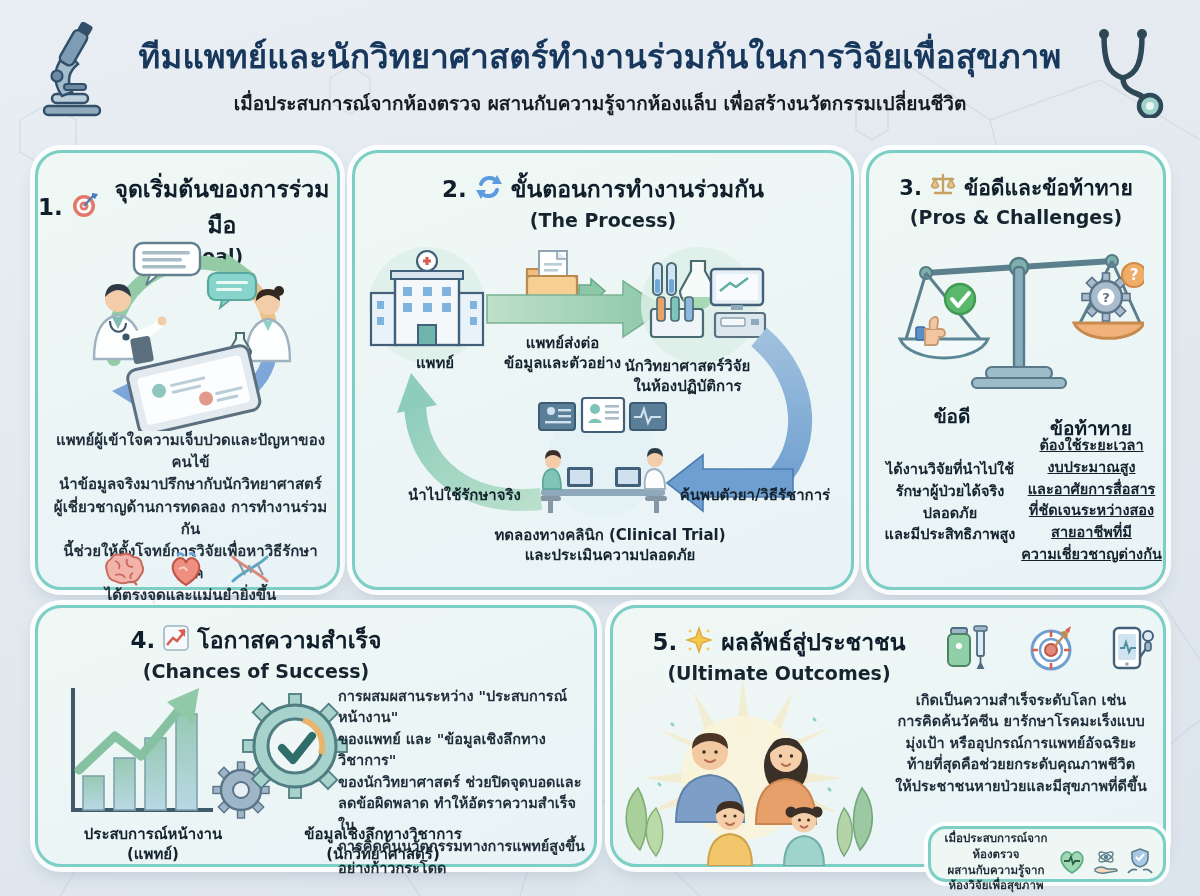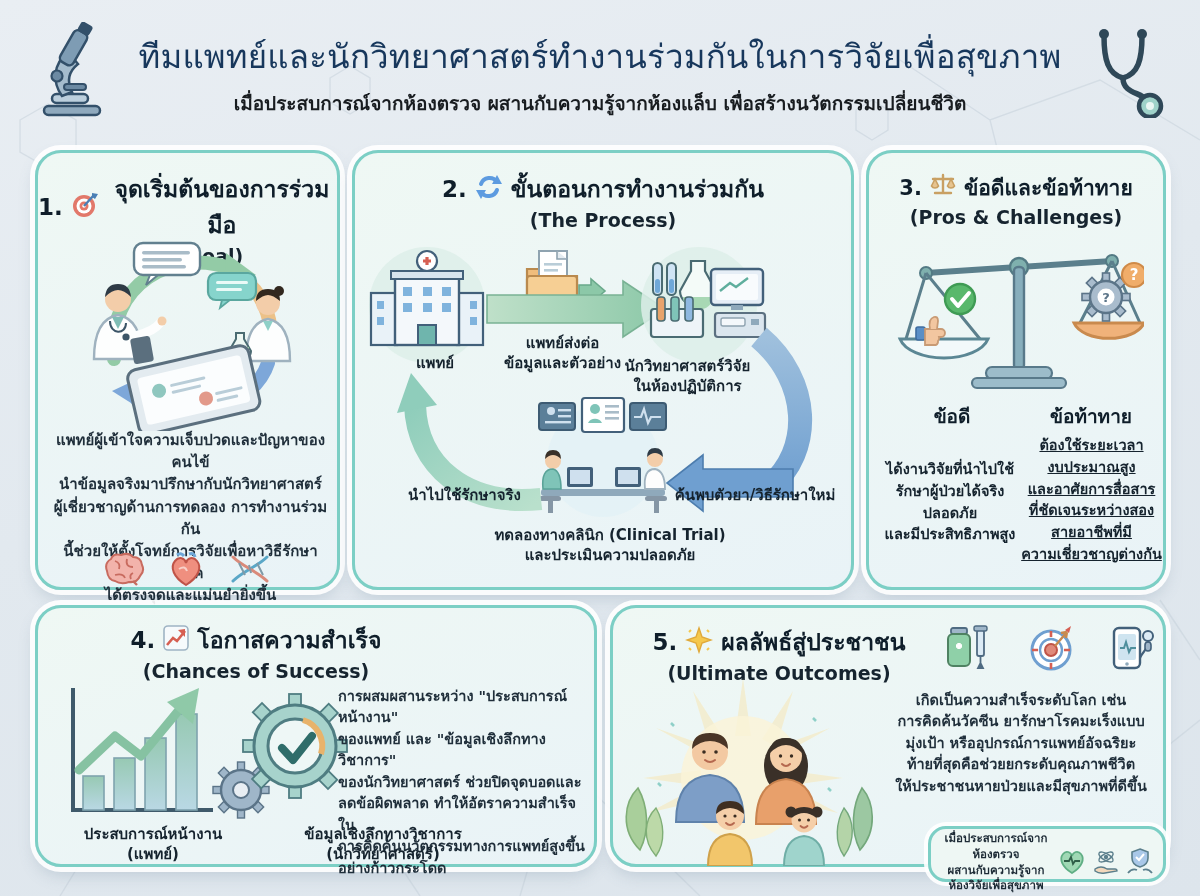--- a/index.html
+++ b/index.html
@@ -24,21 +24,21 @@
             font-size:23px; font-weight:800; color:#0f1e2a; }
   .hline2 { font-size:19px; font-weight:800; color:#16242f; margin-top:2px; }
   .abs { position:absolute; }
   .ctext { text-align:center; }
   .preline { white-space:pre-line; }
   .body-text { font-size:15px; font-weight:600; line-height:1.48; color:#1f2e3a; }
   .small-label { font-size:15px; font-weight:700; line-height:1.35; color:#15232e; }
   .col-label { font-size:19px; font-weight:800; color:#0f1e2a; }
   .page-title {
     position:absolute; left:120px; right:120px; top:30px; z-index:2;
-    text-align:center; font-size:33px; font-weight:400; color:#17375c;
+    text-align:center; font-size:33px; font-weight:700; color:#17375c;
     letter-spacing:.2px;
   }
   .page-subtitle {
     position:absolute; left:100px; right:100px; top:88px; z-index:2;
     text-align:center; font-size:19px; font-weight:700; color:#181c20;
   }
   .hdr-icon { position:absolute; top:22px; z-index:2; }
   .icon-inline { display:inline-block; vertical-align:middle; }
   .footer-tab {
     position:absolute; left:928px; top:826px; width:238px; height:56px; z-index:3;
@@ -341,21 +341,21 @@
     <path d="M186,266 C110,274 62,232 60,172" stroke="url(#cg3)" stroke-width="22" fill="none"></path>
     <polygon points="42,180 82,172 56,140" fill="#8fcdbb"></polygon>
   </svg>
 
   <div class="abs ctext small-label" style="left:30px; top:200px; width:100px;">แพทย์</div>
   <div class="abs ctext small-label preline" style="left:120px; top:180px; width:175px;">แพทย์ส่งต่อ
 ข้อมูลและตัวอย่าง</div>
   <div class="abs ctext small-label preline" style="left:240px; top:203px; width:185px;">นักวิทยาศาสตร์วิจัย
 ในห้องปฏิบัติการ</div>
   <div class="abs ctext small-label" style="left:22px; top:332px; width:175px;">นำไปใช้รักษาจริง</div>
-  <div class="abs ctext small-label" style="left:300px; top:332px; width:200px;">ค้นพบตัวยา/วิธีรักษาใหม่</div>
+  <div class="abs ctext small-label" style="left:300px; top:332px; width:200px;">ค้นพบตัวยา/วิธีรัชาการ่</div>
   <div class="abs ctext small-label preline" style="left:110px; top:372px; width:290px;">ทดลองทางคลินิก (Clinical Trial)
 และประเมินความปลอดภัย</div>
 </div>
 
 <div class="card" style="left:866px; top:150px; width:300px; height:440px;">
   <div class="card-header" style="top:18px;">
     <div class="hline1" style="font-size:21px;">
       <span>3.</span>
       <span class="icon-inline">
         <svg width="26" height="26" viewBox="0 0 26 26">
@@ -404,21 +404,21 @@
       <circle cx="0" cy="0" r="8.5" fill="#ffffff"></circle>
       <text x="0" y="4.5" text-anchor="middle" font-size="13" font-weight="bold" fill="#5b7488">?</text>
     </g>
     <g>
       <circle cx="240" cy="36" r="12" fill="#f0ad6a" stroke="#cf8a48" stroke-width="2.2"></circle>
       <text x="240" y="41" text-anchor="middle" font-size="15" font-weight="bold" fill="#ffffff">?</text>
     </g>
   </svg>
 
   <div class="abs ctext col-label" style="left:18px; top:248px; width:130px;">ข้อดี</div>
-  <div class="abs ctext col-label" style="left:152px; top:248px; width:140px;">ข้อท้าทาย</div>
+  <div class="abs ctext col-label" style="left:152px; top:260px; width:140px;">ข้อท้าทาย</div>
   <div class="abs ctext preline" style="left:10px; top:282px; width:142px; font-size:14.5px; font-weight:600; line-height:1.5;margin-top:24px;">ได้งานวิจัยที่นำไปใช้
 รักษาผู้ป่วยได้จริง
 ปลอดภัย
 และมีประสิทธิภาพสูง</div>
   <div class="abs ctext preline" style="left:150px; top:282px; width:145px; font-size:14.5px; font-weight:600; line-height:1.5;text-decoration:underline;">ต้องใช้ระยะเวลา
 งบประมาณสูง
 และอาศัยการสื่อสาร
 ที่ชัดเจนระหว่างสอง
 สายอาชีพที่มี
 ความเชี่ยวชาญต่างกัน</div>

